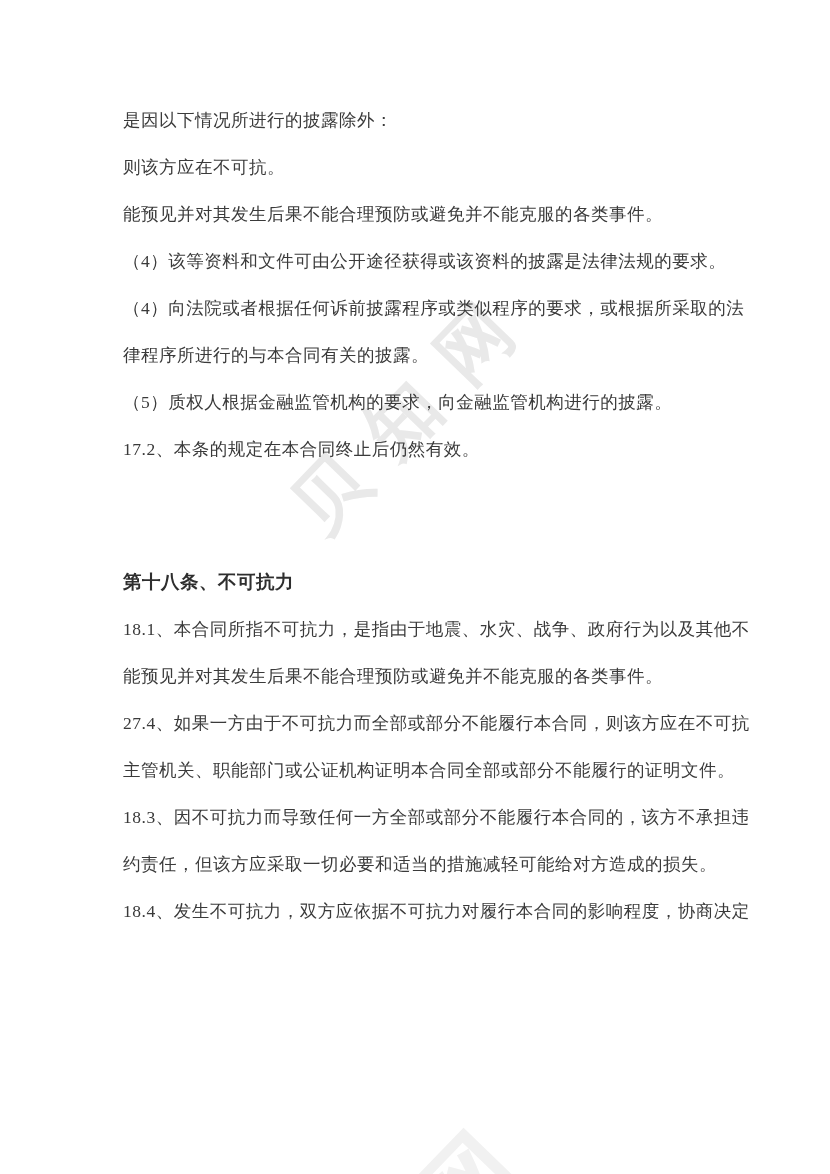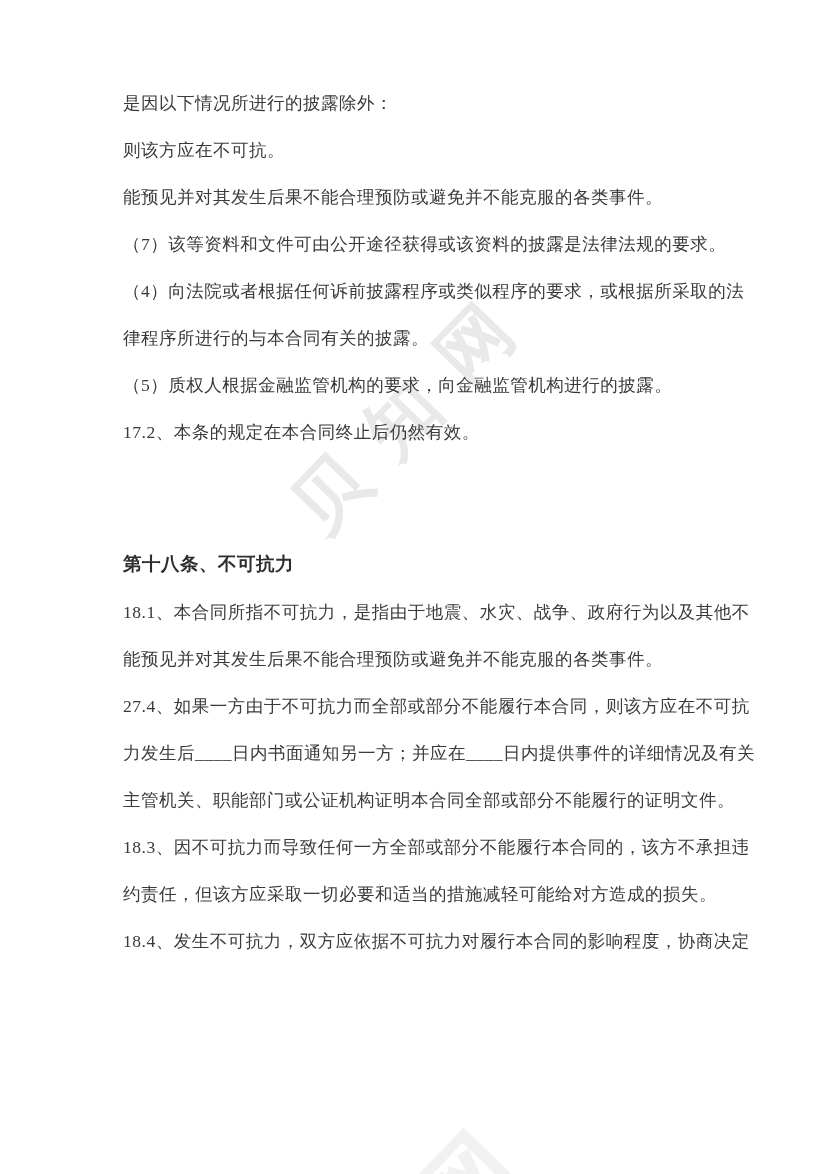--- a/index.html
+++ b/index.html
@@ -46,56 +46,54 @@
     width: 500px;
     height: 140px;
     line-height: 140px;
     font-size: 112px;
     letter-spacing: 44px;
     transform: rotate(-46deg);
   }
   .doc {
     position: absolute;
     left: 123px;
-    top: 80px;
+    top: 97px;
     width: 590px;
     z-index: 2;
     font-size: 17.5px;
     line-height: 47px;
     letter-spacing: 0.5px;
   }
   .line {
     height: 47px;
     white-space: nowrap;
   }
   .line.heading {
     font-weight: bold;
     font-size: 18.5px;
     margin-top: 86px;
-    font-family: Liberation Mono, monospace;
   }
 </style>
 </head>
 <body>
 
 <div class="page" style="background: rgb(255, 255, 255);">
   <div class="wm wm-center" style="color: rgb(233, 233, 233);">贝知网</div>
   <div class="wm wm-bottom" style="color: rgb(241, 241, 241);">贝知网</div>
   <div class="doc" style="color: rgb(58, 58, 58);">
       <div class="line">是因以下情况所进行的披露除外：</div>
       <div class="line">则该方应在不可抗。</div>
       <div class="line">能预见并对其发生后果不能合理预防或避免并不能克服的各类事件。</div>
-      <div class="line">（7）该等资料和文件可由公开途径获得或该资料的披露是法律法规的要求。</div>
+      <div class="line">（4）该等资料和文件可由公开途径获得或该资料的披露是法律法规的要求。</div>
       <div class="line">（4）向法院或者根据任何诉前披露程序或类似程序的要求，或根据所采取的法</div>
       <div class="line">律程序所进行的与本合同有关的披露。</div>
       <div class="line">（5）质权人根据金融监管机构的要求，向金融监管机构进行的披露。</div>
       <div class="line">17.2、本条的规定在本合同终止后仍然有效。</div>
       <div class="line heading" style="color: rgb(46, 46, 46);">第十八条、不可抗力</div>
       <div class="line">18.1、本合同所指不可抗力，是指由于地震、水灾、战争、政府行为以及其他不</div>
       <div class="line">能预见并对其发生后果不能合理预防或避免并不能克服的各类事件。</div>
       <div class="line">27.4、如果一方由于不可抗力而全部或部分不能履行本合同，则该方应在不可抗</div>
-      <div class="line">力发生后____日内书面通知另一方；并应在____日内提供事件的详细情况及有关</div>
       <div class="line">主管机关、职能部门或公证机构证明本合同全部或部分不能履行的证明文件。</div>
       <div class="line">18.3、因不可抗力而导致任何一方全部或部分不能履行本合同的，该方不承担违</div>
       <div class="line">约责任，但该方应采取一切必要和适当的措施减轻可能给对方造成的损失。</div>
       <div class="line">18.4、发生不可抗力，双方应依据不可抗力对履行本合同的影响程度，协商决定</div>
     </div>
 </div>
 
 </body></html>

